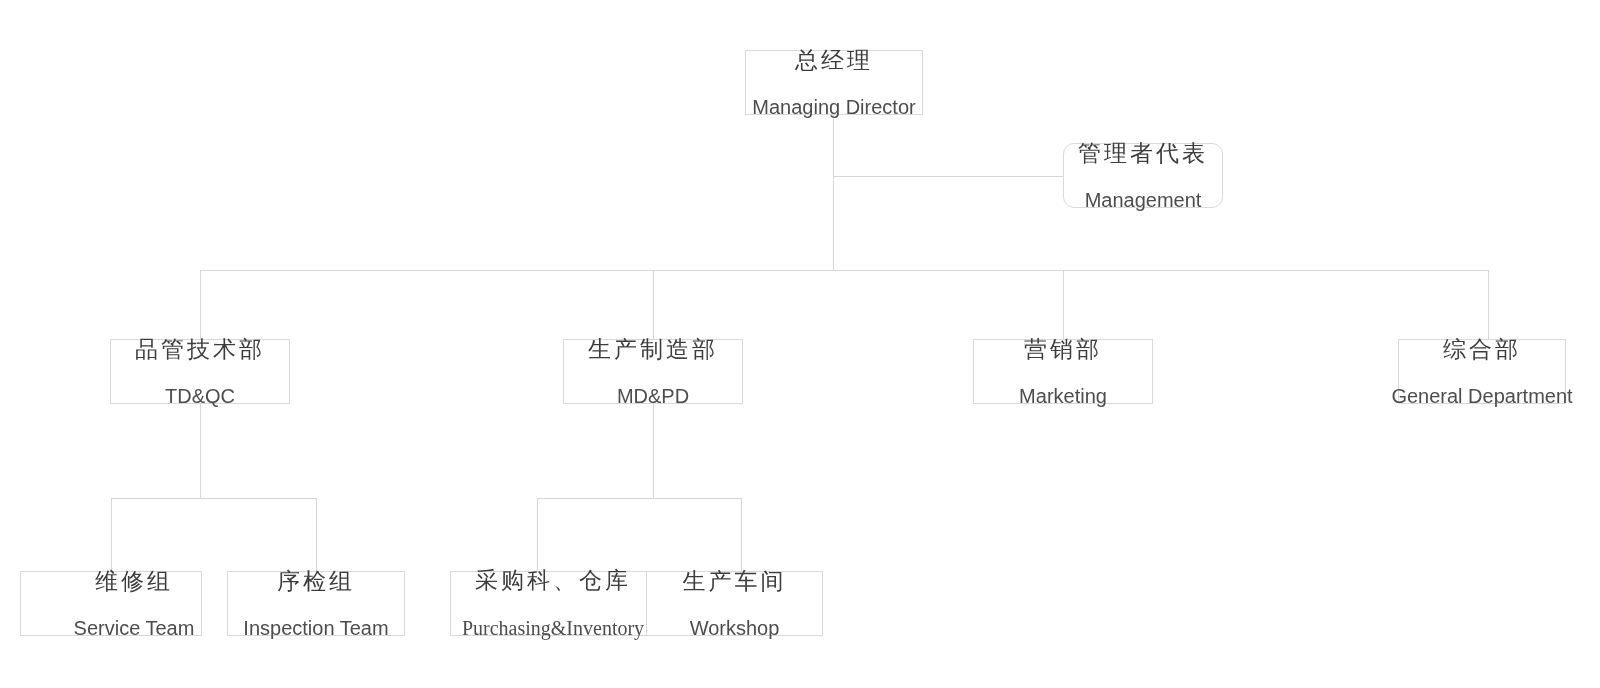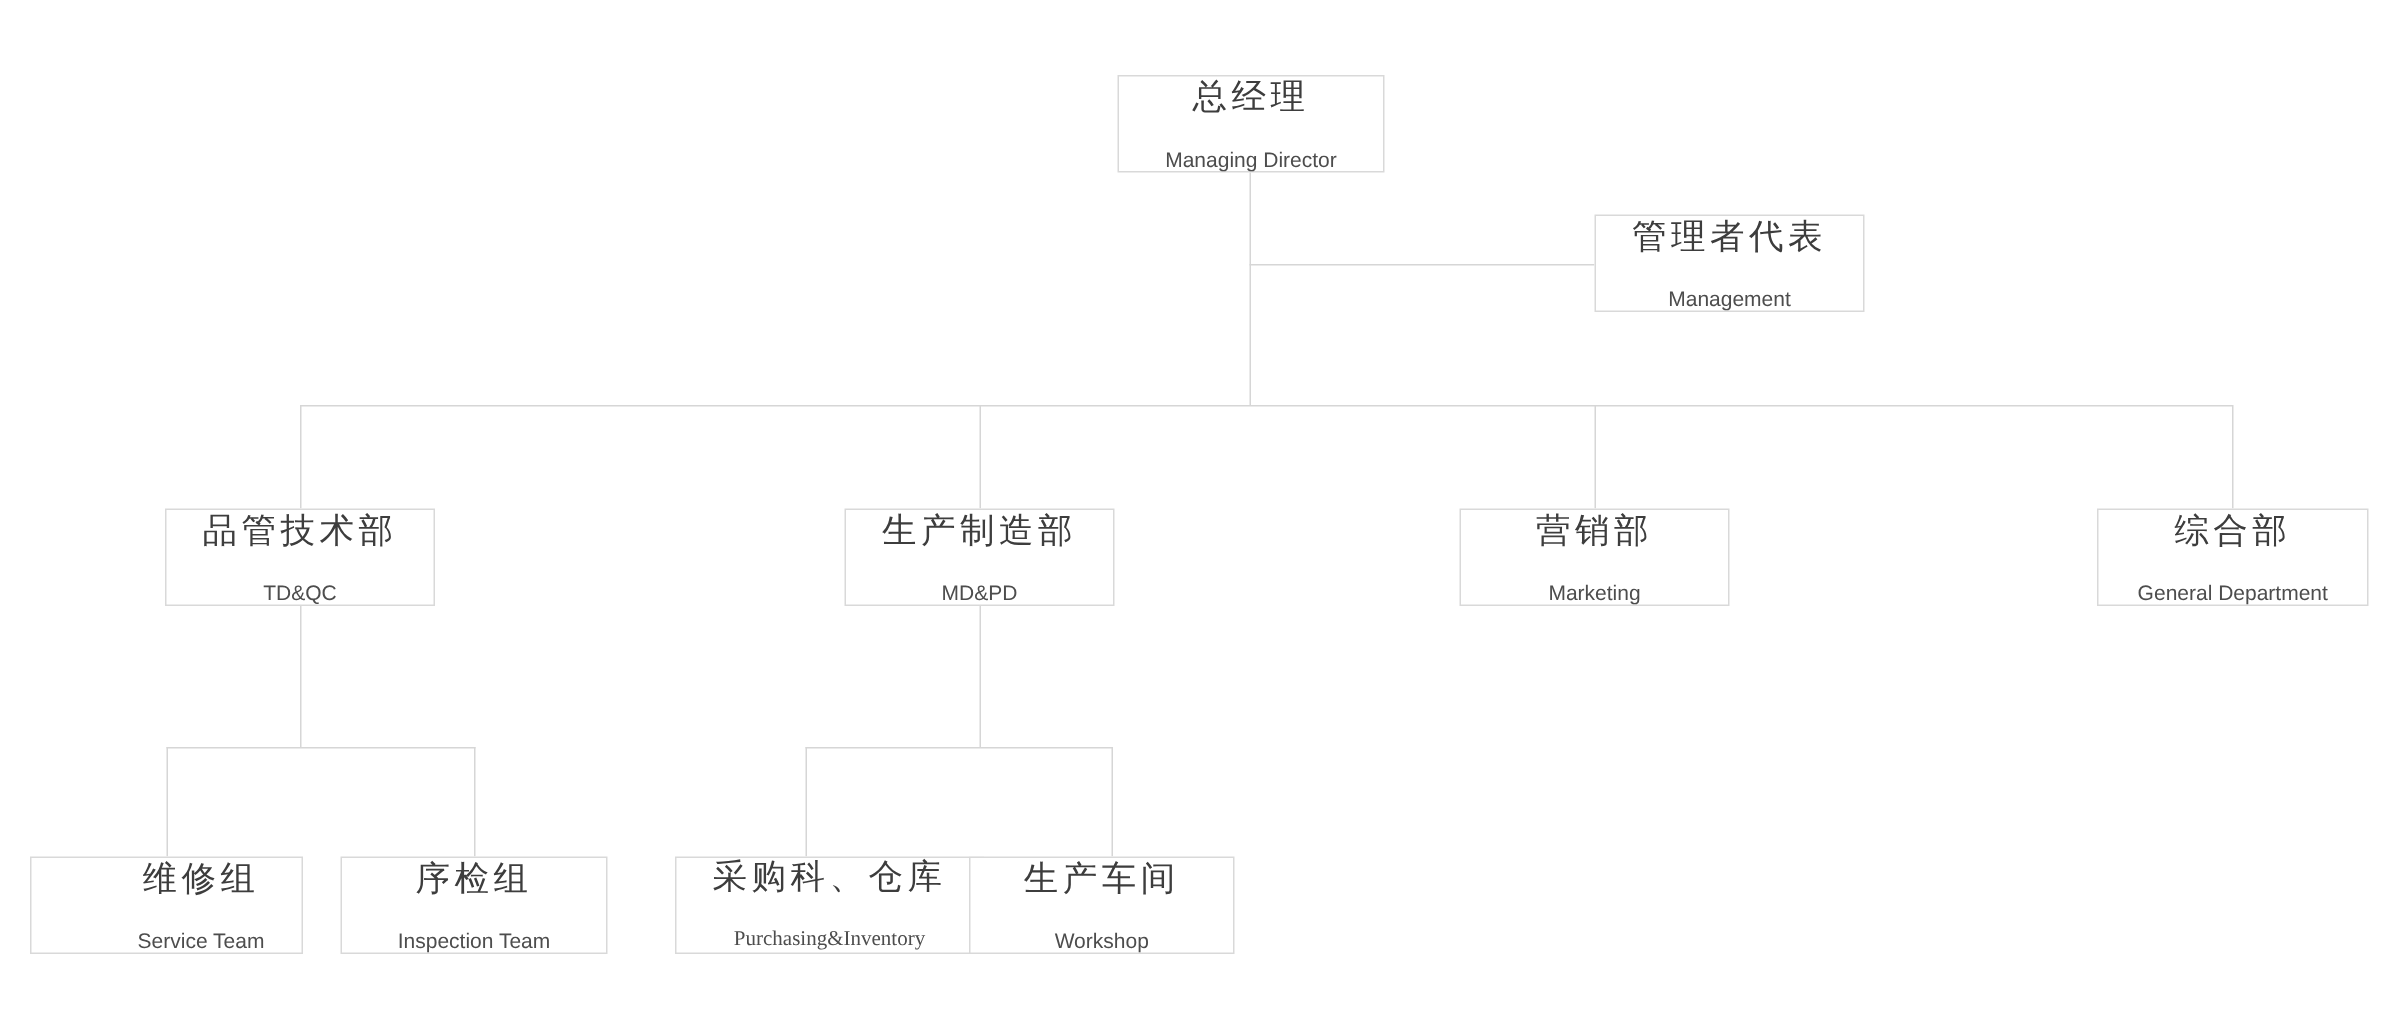--- a/index.html
+++ b/index.html
@@ -35,21 +35,21 @@
     gap: 20px;
   }
   .node .zh {
     font-size: 23px;
     line-height: 1.25;
     color: var(--textzh);
     letter-spacing: 3px;
     white-space: nowrap;
   }
   .node .en {
-    font-size: 14px;
+    font-size: 20px;
     line-height: 1.2;
     color: var(--texten);
     letter-spacing: 0px;
     white-space: nowrap;
   }
   .line {
     position: absolute;
     background: var(--line);
   }
   .line.h { height: 1px; }
@@ -76,41 +76,41 @@
   <div class="line v" style="left:653px; top:404px; height:94px;"></div>
   <div class="line h" style="left:537px; top:498px; width:205px;"></div>
   <div class="line v" style="left:537px; top:498px; height:73px;"></div>
   <div class="line v" style="left:741px; top:498px; height:73px;"></div>
 
   <div class="node" style="left:745px; top:50px; width:178px;">
     <div class="zh">总经理</div>
     <div class="en">Managing Director</div>
   </div>
 
-  <div class="node" style="left:1063px; top:143px; width:180px;">
+  <div class="node" style="left:1063px; top:143px; width:160px;border-radius:11px;">
     <div class="zh">管理者代表</div>
     <div class="en">Management</div>
   </div>
 
   <div class="node" style="left:110px; top:339px; width:180px;">
     <div class="zh">品管技术部</div>
     <div class="en">TD&amp;QC</div>
   </div>
 
   <div class="node" style="left:973px; top:339px; width:180px;">
     <div class="zh">营销部</div>
     <div class="en">Marketing</div>
   </div>
 
   <div class="node" style="left:563px; top:339px; width:180px;">
     <div class="zh">生产制造部</div>
     <div class="en">MD&amp;PD</div>
   </div>
 
-  <div class="node" style="left:1398px; top:339px; width:181px;">
+  <div class="node" style="left:1398px; top:339px; width:168px;">
     <div class="zh">综合部</div>
     <div class="en">General Department</div>
   </div>
 
   <div class="node" style="left:20px; top:571px; width:182px;padding-left:46px;">
     <div class="zh">维修组</div>
     <div class="en">Service Team</div>
   </div>
 
   <div class="node" style="left:227px; top:571px; width:178px;">

